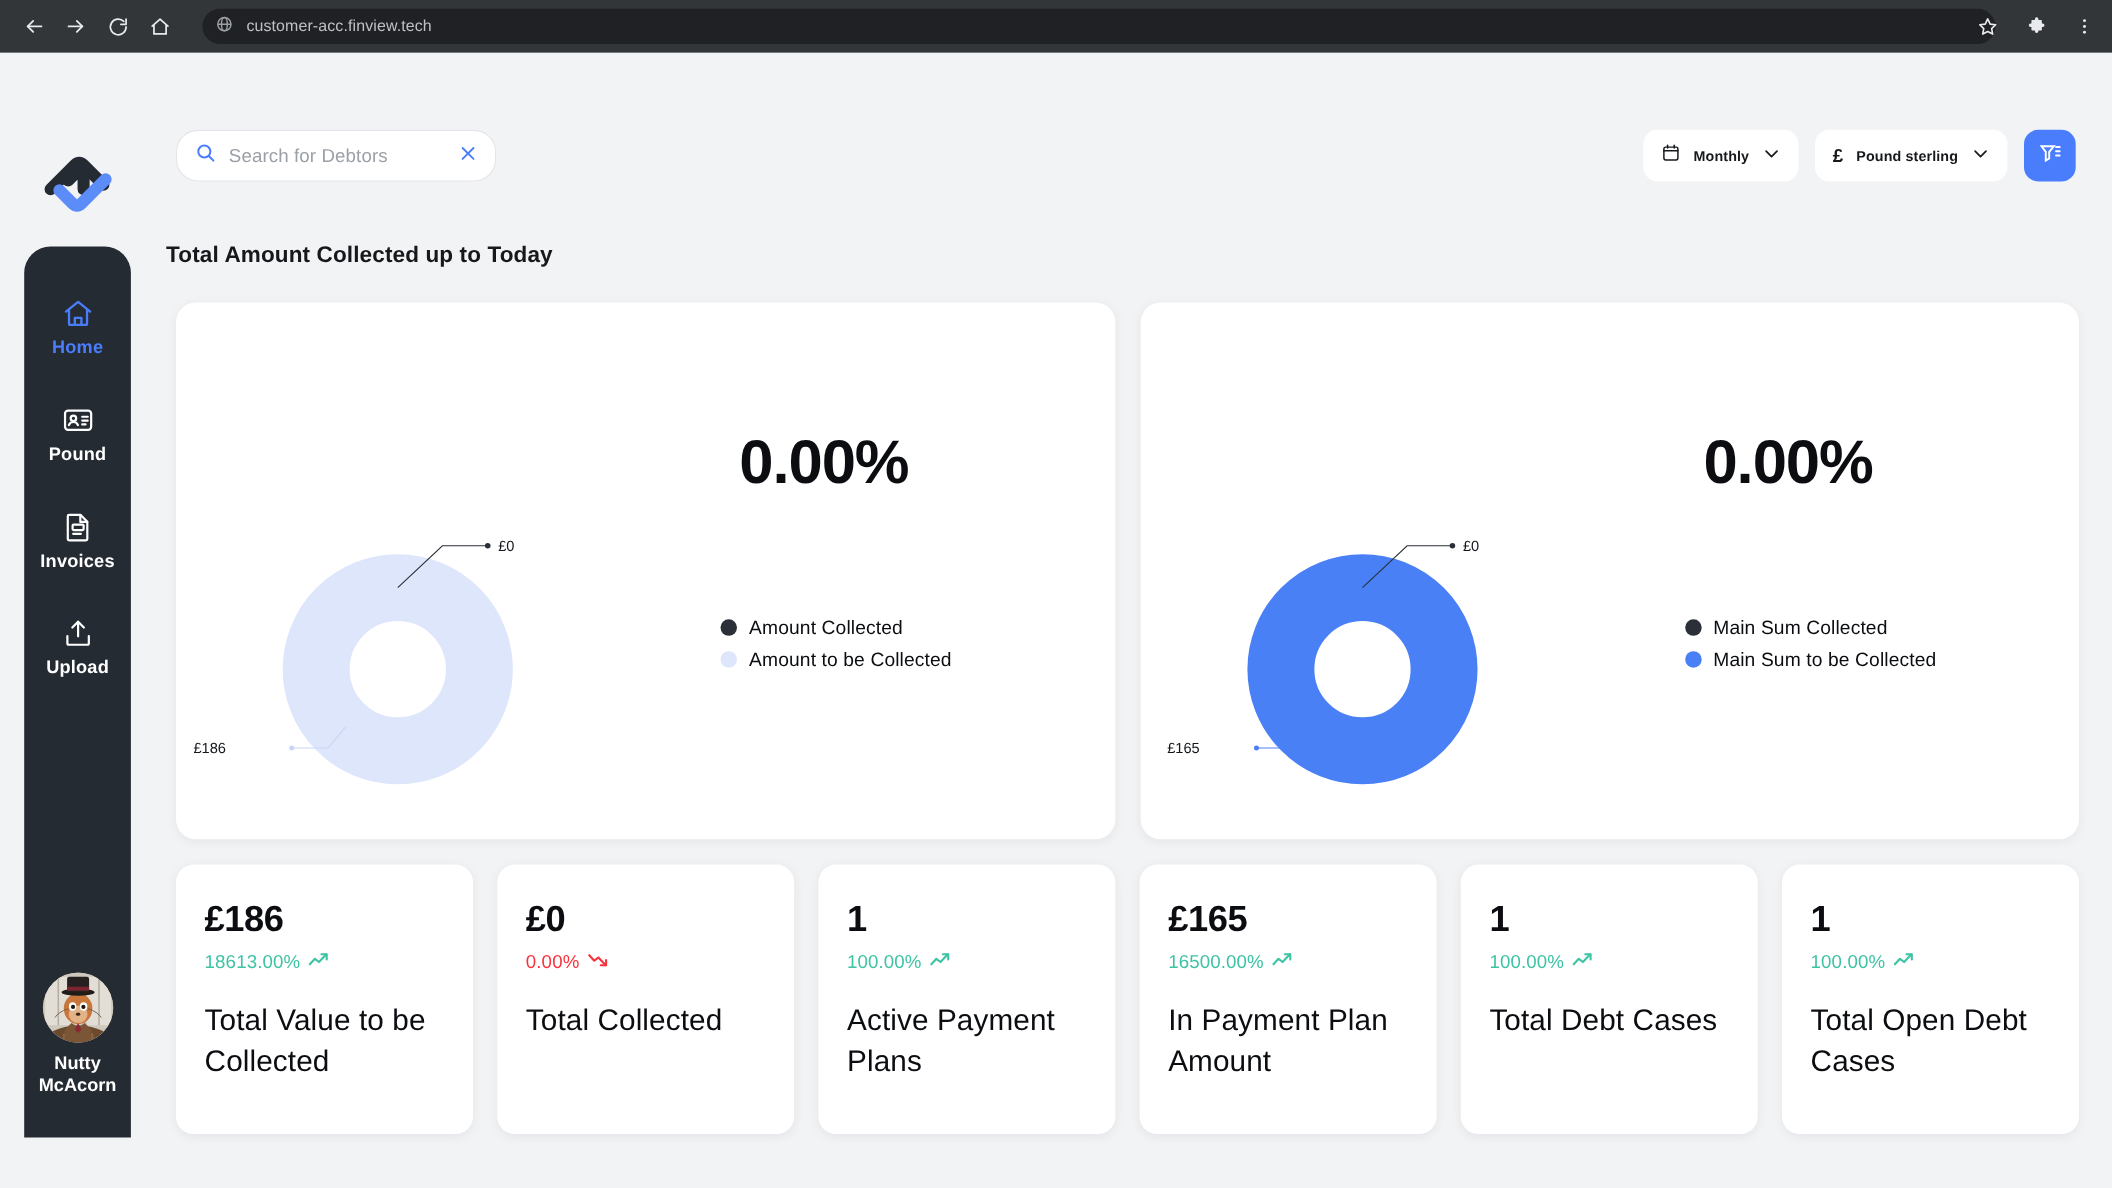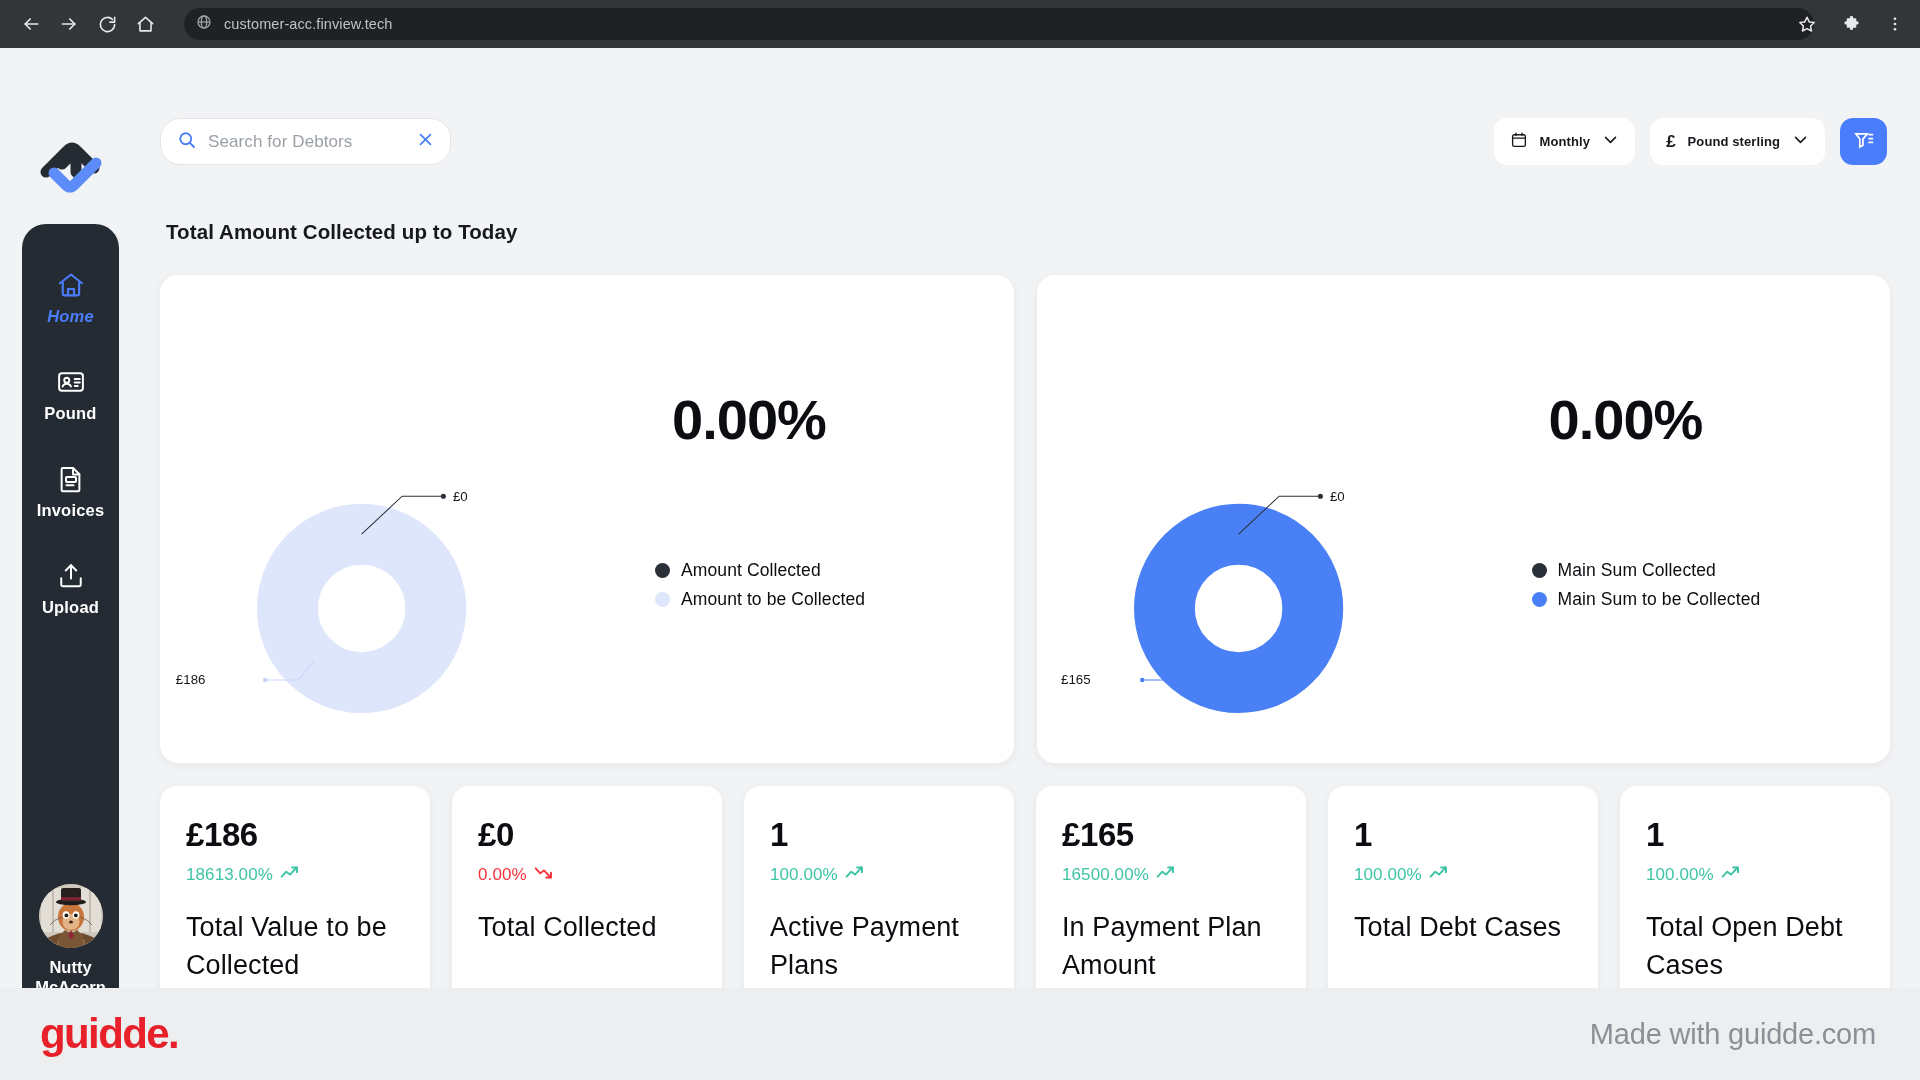--- a/index.html
+++ b/index.html
@@ -77,21 +77,21 @@
     gap: 7px;
     margin-bottom: 41px;
     cursor: pointer;
   }
   .rail-label {
     font-size: 16.5px;
     font-weight: 600;
     color: #ffffff;
     letter-spacing: .2px;
   }
-  .rail-item.active .rail-label { color: #4a7dfc; font-style: italic; }
+  .rail-item.active .rail-label { color: #4a7dfc; }
   .rail-icon { width: 30px; height: 30px; display: block; }
 
   .rail-user {
     position: absolute;
     bottom: 36px; left: 0; width: 100%;
     display: flex; flex-direction: column; align-items: center; gap: 9px;
   }
   .avatar {
     width: 64px; height: 64px; border-radius: 50%;
     overflow: hidden; position: relative;
@@ -144,21 +144,21 @@
   .filter-btn {
     width: 47px; height: 47px;
     background: #4a7dfc;
     border-radius: 13px;
     display: flex; align-items: center; justify-content: center;
     cursor: pointer;
   }
 
   
   .page-title {
-    position: absolute; left: 166px; top: 172px;
+    position: absolute; left: 151px; top: 172px;
     font-size: 20.5px; font-weight: 600; color: #16181c;
     letter-spacing: .1px;
   }
 
   .chart-row {
     position: absolute; left: 160px; top: 227px;
     width: 1730px; height: 488px;
     display: flex; gap: 23px;
   }
   .chart-card {
@@ -588,18 +588,14 @@
           <svg width="20" height="15" viewBox="0 0 24 18" fill="none" stroke="#3ec3a4" stroke-width="2.3" stroke-linecap="round" stroke-linejoin="round">
               <polyline points="2,14 7.5,8 12,11.5 20,3"></polyline>
               <polyline points="14.6,3 20.4,3 20.4,8.8"></polyline>
             </svg>
         </span>
       </div>
       <div class="kpi-label">Total Open Debt Cases</div>
     </div>
   </div>
 
-  <div class="footer">
-    <div class="guidde-logo">guidde.</div>
-    <div class="made-with">Made with guidde.com</div>
-  </div>
 
 </div>
 
 </body></html>

